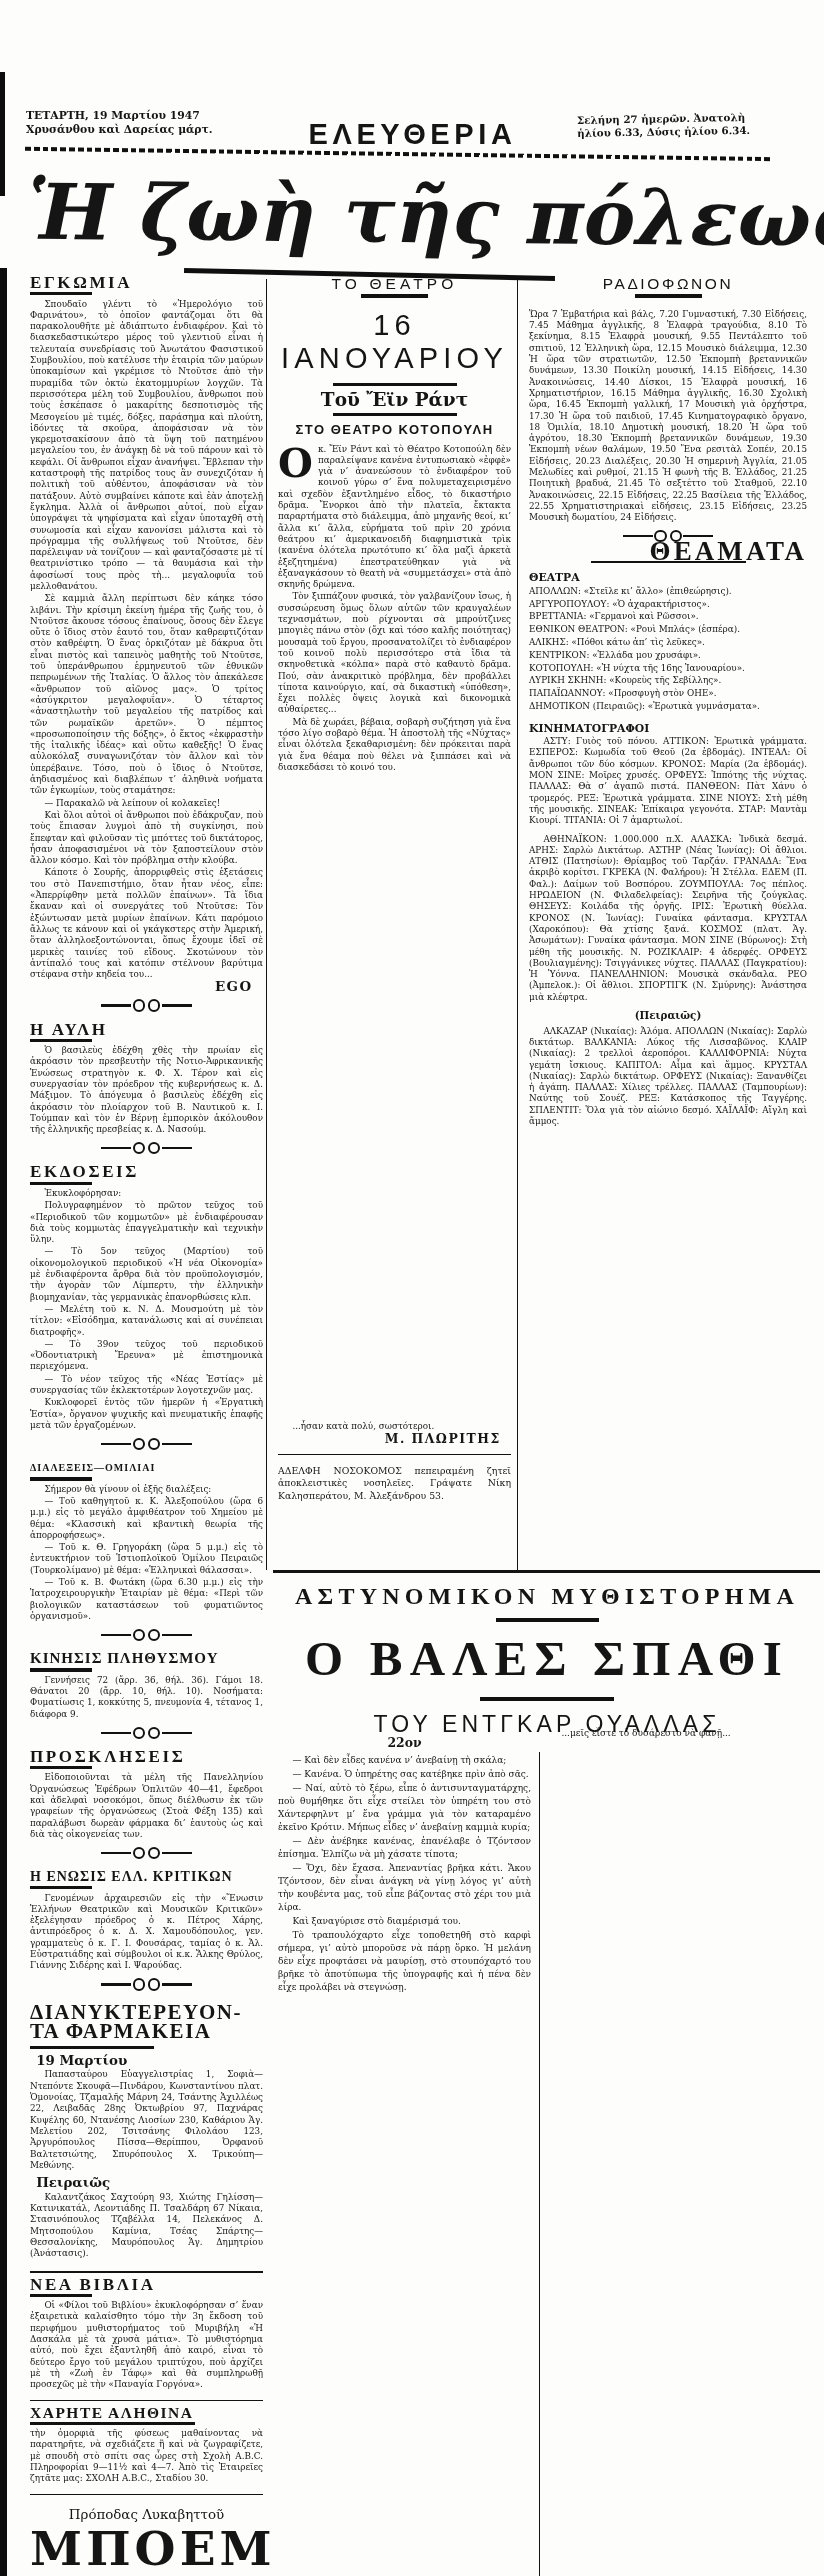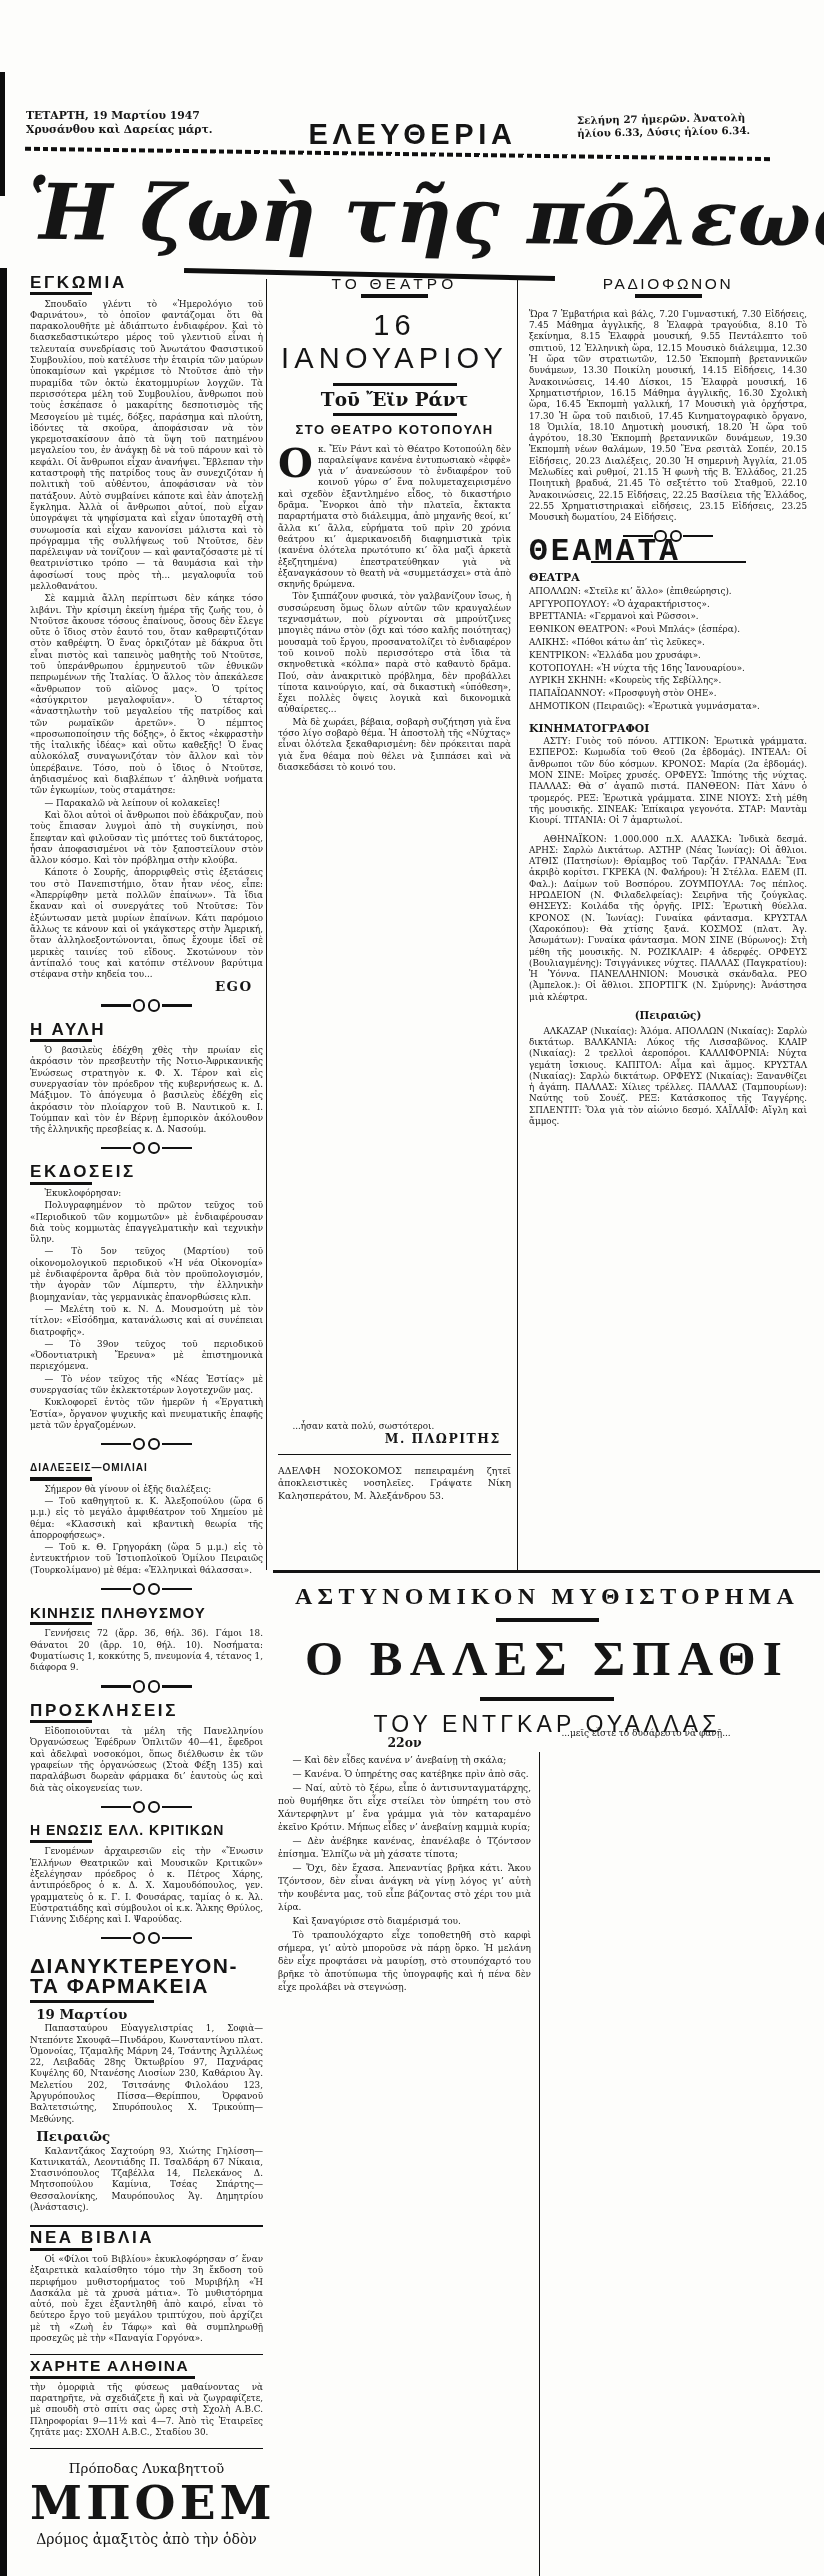--- a/index.html
+++ b/index.html
@@ -22,41 +22,41 @@
     font-size:77px; letter-spacing:0.5px; transform:rotate(0.5deg); white-space:nowrap; }
   .headline-flourish { position:absolute; left:184px; top:272px; width:371px; height:5.2px; background:#0f0f0f; transform:rotate(1.2deg); }
   
   .col { position:absolute; font-size:8.8px; line-height:11.3px; text-align:justify; }
   #col1 { left:30px;  top:277px; width:233px; }
   #col2 { left:278px; top:277px; width:233px; }
   #col3 { left:529px; top:277px; width:278px; }
   .vrule { position:absolute; width:1px; background:#141414; }
   .hrule { position:absolute; background:#141414; }
   
-  .sec-head { font-family:Liberation Sans, sans-serif; font-weight:bold; font-size:17px; letter-spacing:2.6px; margin:13.4px 0 3.1px 0; text-align:left; }
+  .sec-head { font-family:Liberation Serif, serif; font-weight:bold; font-size:17px; letter-spacing:2.6px; margin:13.4px 0 3.1px 0; text-align:left; }
   .sec-head .bar { display:block; width:62px; height:3.1px; background:#111; margin-top:4.1px; }
   p.np { margin:0 0 1px 0; text-indent:14.4px; }
   p.np-ni { margin:0 0 1px 0; }
   
   .divider { display:flex; align-items:center; justify-content:center; margin:8.2px 0 5.2px 0; height:9.3px; }
   .divider .ln { width:30px; height:2.1px; background:#111; }
   .divider .o { width:8.2px; height:8.2px; border:2.1px solid #111; border-radius:50%; margin:0 1.5px; }
   .sig { text-align:right; font-weight:bold; font-size:13.4px; letter-spacing:1.5px; padding-right:10.3px; }
   
   .kicker { text-align:center; font-family:"Liberation Sans",sans-serif; font-size:15.5px; letter-spacing:4.1px; margin-top:1px; }
   .kicker-bar { width:67px; height:3.1px; background:#111; margin:5.2px auto 11.3px auto; }
   .th-title { text-align:center; font-family:"Liberation Sans",sans-serif; font-size:29px; letter-spacing:5.2px; line-height:33px; }
   .mid-bar { width:124px; height:2.6px; background:#111; margin:8.2px auto; }
   .byline { text-align:center; font-size:18.5px; font-weight:bold; }
   .subhead { text-align:center; font-family:"Liberation Sans",sans-serif; font-weight:bold; font-size:13px; letter-spacing:1.5px; margin:7.2px 0 8.2px 0; }
   .review-body { height:1001px; display:flex; flex-direction:column; overflow:hidden; }
   .dropcap { float:left; font-size:40px; line-height:34px; padding:2.1px 5.2px 0 0; font-weight:bold; }
   .classified { font-size:9.3px; line-height:12.4px; }
   
-  .big-head { font-family:Liberation Mono, monospace; font-weight:bold; font-size:31px; letter-spacing:3.1px; text-align:left; margin:3.1px 0 2.1px 0; }
+  .big-head { font-family:Liberation Serif, serif; font-weight:bold; font-size:27px; letter-spacing:3.1px; text-align:right; margin:3.1px 0 2.1px 0; }
   .big-head-bar { width:155px; height:2.6px; background:#111; margin:3.1px auto 9.3px auto; }
   .list-label { font-weight:bold; font-size:10.8px; margin:5.2px 0 2.1px 0; }
   .hang { margin:0 0 1.5px 0; padding-left:17.5px; text-indent:-17.5px; }
   .center-label { text-align:center; font-weight:bold; font-size:10.3px; margin:7.2px 0 4.1px 0; }
   
   .novel-kicker { text-align:center; font-size:24px; letter-spacing:5.2px; font-weight:bold; font-family:"Liberation Serif",serif; }
   .novel-kicker-bar { width:103px; height:3.6px; background:#111; margin:8.2px auto; }
   .novel-title { text-align:center; font-size:49px; font-weight:bold; letter-spacing:7.2px; font-family:"Liberation Serif",serif; }
   .novel-title-bar { width:134px; height:3.6px; background:#111; margin:10.3px auto; }
   .novel-byline { text-align:center; font-size:23px; letter-spacing:4.1px; font-family:Liberation Sans, sans-serif; }
@@ -143,20 +143,21 @@
         <span class="o"></span>
         <span class="ln"></span>
       </div>
 
     <div class="sec-head" style="font-size:10px;letter-spacing:1px;">
       <span>ΔΙΑΛΕΞΕΙΣ—ΟΜΙΛΙΑΙ</span><span class="bar"></span>
     </div>
     <p class="np">Σήμερον θὰ γίνουν οἱ ἑξῆς διαλέξεις:</p>
     <p class="np">— Τοῦ καθηγητοῦ κ. Κ. Ἀλεξοπούλου (ὥρα 6 μ.μ.) εἰς τὸ μεγάλο ἀμφιθέατρον τοῦ Χημείου μὲ θέμα: «Κλασσικὴ καὶ κβαντικὴ θεωρία τῆς ἀπορροφήσεως».</p>
     <p class="np">— Τοῦ κ. Θ. Γρηγοράκη (ὥρα 5 μ.μ.) εἰς τὸ ἐντευκτήριον τοῦ Ἱστιοπλοϊκοῦ Ὁμίλου Πειραιῶς (Τουρκολίμανο) μὲ θέμα: «Ἑλληνικαὶ θάλασσαι».</p>
+    <p class="np">— Τοῦ κ. Β. Φωτάκη (ὥρα 6.30 μ.μ.) εἰς τὴν Ἰατροχειρουργικὴν Ἑταιρίαν μὲ θέμα: «Περὶ τῶν βιολογικῶν καταστάσεων τοῦ φυματιῶντος ὀργανισμοῦ».</p>
 
     <div class="divider">
         <span class="ln"></span>
         <span class="o"></span>
         <span class="o"></span>
         <span class="ln"></span>
       </div>
 
     <div class="sec-head" style="font-size:15px;letter-spacing:1px;">
       <span>ΚΙΝΗΣΙΣ ΠΛΗΘΥΣΜΟΥ</span><span class="bar"></span>

